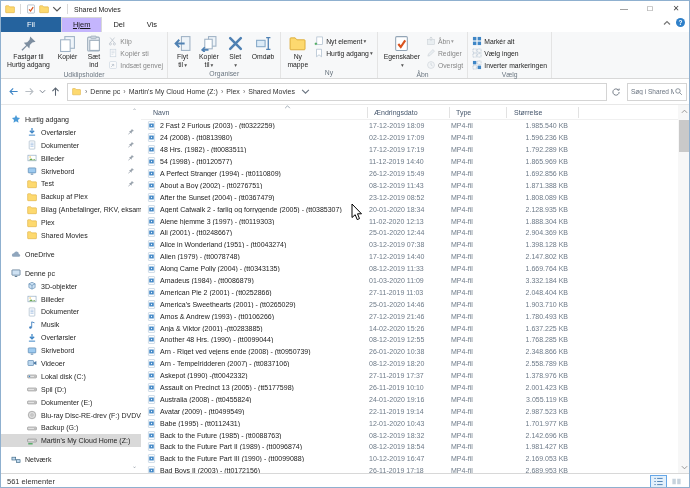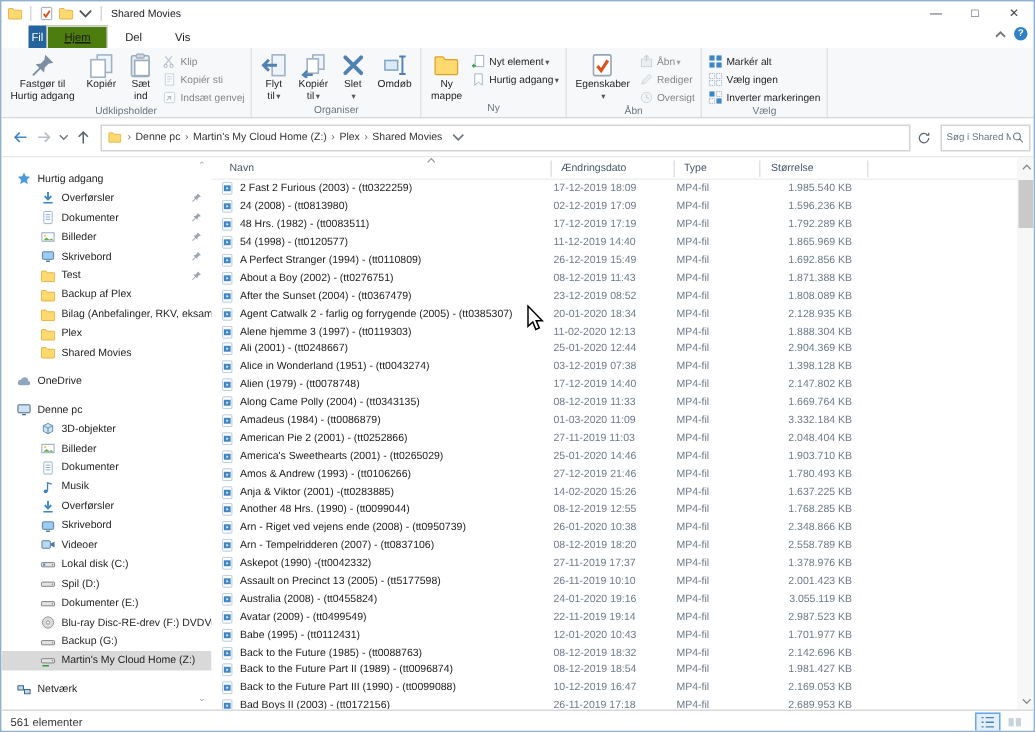--- a/index.html
+++ b/index.html
@@ -13,22 +13,22 @@
   #titlebar{top:0;left:0;right:0;height:16px;display:flex;align-items:center;background:#fff;}
   #qat{display:flex;align-items:center;gap:3px;padding-left:4px;}
   #qat .ic{width:10px;height:10px;}
   .qsep{width:1px;height:10px;background:#d9d9d9;margin:0 2px;}
   #win-title{font-size:7px;color:#222;margin-left:4px;}
   #winbtns{position:absolute;right:0;top:0;display:flex;}
   .winbtn{width:26px;height:15px;display:flex;align-items:center;justify-content:center;font-size:8px;color:#444;}
   
   #tabrow{top:16px;left:0;right:0;height:15px;display:flex;align-items:flex-end;background:#fff;}
   .tab{font-size:7.5px;color:#1a1a1a;padding:0 11px;height:15px;line-height:15px;}
-  #tab-fil{background:#25639e;color:#fff;padding:0 2px;margin-left:18px;}
-  .tab.active{background:#4d7c0f;border:1px solid #d8d8d8;border-bottom:none;line-height:13px;text-decoration:underline;}
+  #tab-fil{background:#25639e;color:#fff;padding:0 26px;}
+  .tab.active{background:#c4b5fd;border:1px solid #d8d8d8;border-bottom:none;line-height:13px;text-decoration:underline;}
   #ribbonctl{position:absolute;right:4px;top:17px;display:flex;align-items:center;gap:5px;}
   #ribbonctl .ic{width:8px;height:8px;}
   #help-icon{width:9px;height:9px;border-radius:50%;background:#2f80c9;color:#fff;font-size:6.5px;line-height:9px;text-align:center;font-weight:bold;}
   
   #ribbon{top:31px;left:0;right:0;height:47px;background:#f7f8f9;border-bottom:1px solid #d8d8d8;display:flex;}
   .rgroup{display:flex;flex-direction:column;border-right:1px solid #e4e4e4;padding:0 2px;}
   .rbody{flex:1;display:flex;align-items:flex-start;padding-top:2px;}
   .rname{text-align:center;font-size:6.8px;color:#6b7680;padding-bottom:2px;}
   .rbig{display:flex;flex-direction:column;align-items:center;padding:1px 4px;font-size:6.8px;line-height:7.5px;color:#1e1e1e;text-align:center;border-radius:2px;}
   .rbig .ic{width:17px;height:17px;margin-bottom:1px;}

